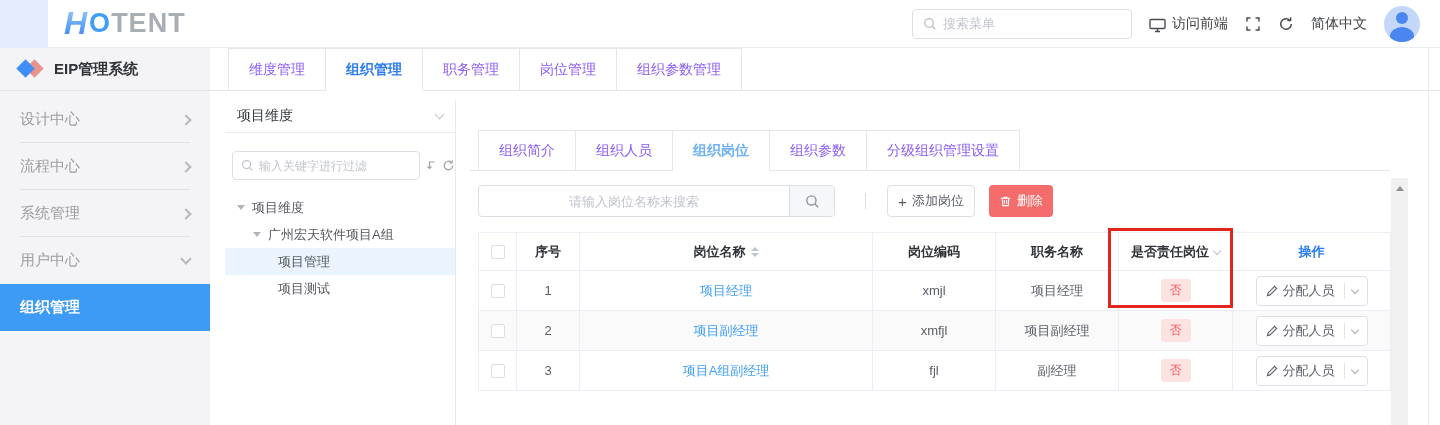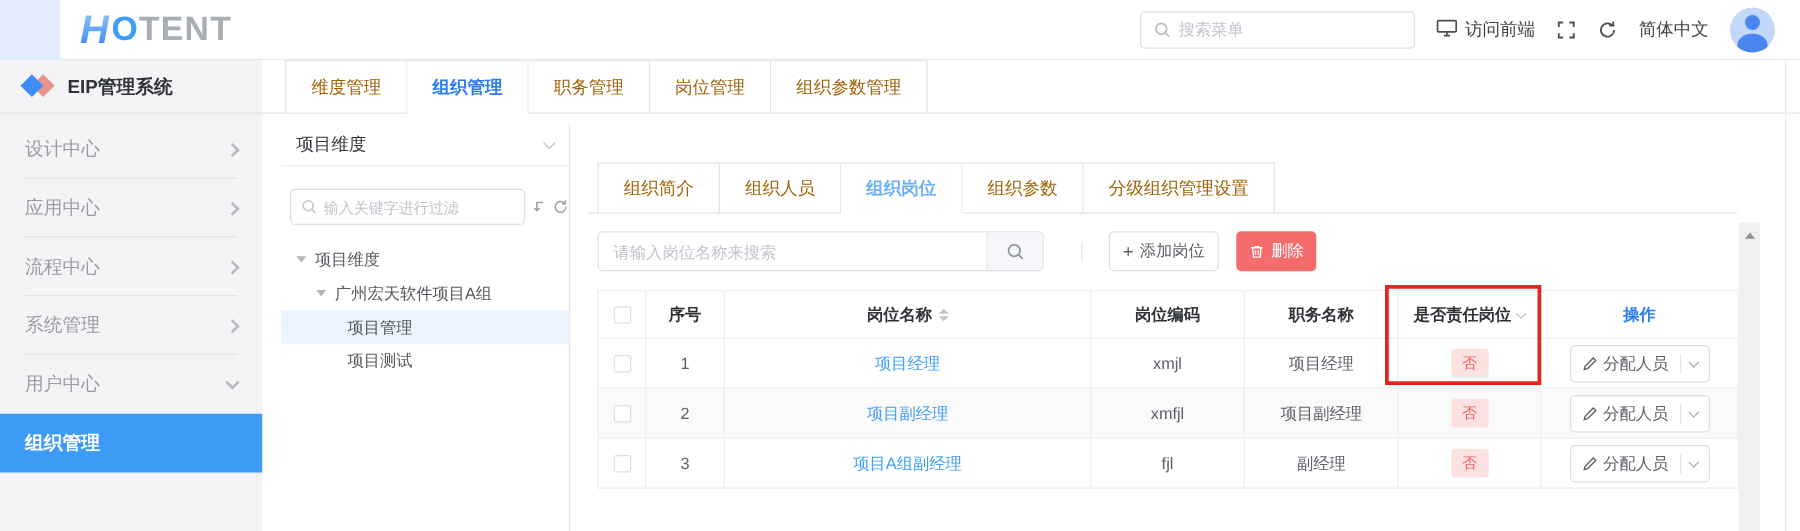--- a/index.html
+++ b/index.html
@@ -17,21 +17,21 @@
   .logo { margin-left:16px; font-weight:bold; font-size:27px; letter-spacing:1px; display:flex; align-items:center; }
   .logo-h { font-style:italic; font-size:32px; background:linear-gradient(180deg,#9fd0fb,#2f7df2);
     -webkit-background-clip:text; background-clip:text; color:transparent; margin-right:1px; }
   .logo-o { color:#3e9df7; }
   .logo-rest { color:#a9aeb5; }
   .top-right { margin-left:auto; display:flex; align-items:center; gap:17px; padding-right:20px; }
   .top-search { width:220px; height:30px; border:1px solid #dcdfe6; border-radius:4px;
     display:flex; align-items:center; padding:0 10px; gap:6px; }
   .top-search input { border:none; outline:none; flex:1; font-size:13px; color:#333; font-family:inherit; }
   .top-search input::placeholder { color:#c0c4cc; }
-  .top-action { display:flex; align-items:flex-start; gap:6px; font-size:14px; color:#3f4245; cursor:pointer; }
+  .top-action { display:flex; align-items:flex-end; gap:6px; font-size:14px; color:#3f4245; cursor:pointer; }
   .icon-btn { display:flex; cursor:pointer; }
   .lang { font-size:14px; color:#3f4245; cursor:pointer; }
   .avatar { width:36px; height:36px; border-radius:50%; background:#c3d8f8; position:relative; overflow:hidden; cursor:pointer; }
   .avatar .head { position:absolute; top:6px; left:12px; width:12px; height:12px; border-radius:50%; background:#4a86f0; }
   .avatar .bodyshape { position:absolute; top:21px; left:6px; width:24px; height:18px; border-radius:50% 50% 0 0; background:#4a86f0; }
 
   
   .appbody { position:absolute; top:48px; left:0; right:0; bottom:0; }
 
   
@@ -51,21 +51,21 @@
   .chev { width:8px; height:8px; border-right:2px solid #b6b9bf; border-bottom:2px solid #b6b9bf; display:inline-block; }
   .chev-right { transform:rotate(-45deg); }
   .chev-down { transform:rotate(45deg); margin-top:-4px; }
   .side-item.active { background:#3d9af5; color:#fff; font-weight:bold; }
   .side-item.plain { color:#4a4d52; }
 
   
   .main { position:absolute; left:210px; top:0; right:0; bottom:0; background:#fff; }
   .main-tabs { height:43px; border-bottom:1px solid #e4e6ea; display:flex; padding-left:18px; }
   .ctab { display:flex; align-items:center; padding:0 20px; height:43px; background:#fff;
-    border:1px solid #e4e6ea; border-left:none; font-size:14px; color:#a16207; cursor:pointer; }
+    border:1px solid #e4e6ea; border-left:none; font-size:14px; color:#8b5cf6; cursor:pointer; }
   .ctab.first { border-left:1px solid #e4e6ea; }
   .ctab.active-dark { color:#2a7cf0; border-bottom-color:#fff; font-weight:bold; }
   .ctab.active-light { color:#6cb1f7; border-bottom-color:#fff; font-weight:bold; }
 
   .content { position:absolute; top:43px; left:0; right:0; bottom:0; }
 
   
   .tree-panel { position:absolute; left:15px; top:9px; width:231px; bottom:0; border-right:1px solid #e8e8e8; }
   .dim-select { height:33px; display:flex; align-items:center; padding:0 12px; font-size:14px;
     color:#33373d; border-bottom:1px solid #ebebeb; cursor:pointer; }
@@ -84,21 +84,21 @@
   .lvl1 { padding-left:12px; } .lvl2 { padding-left:28px; } .lvl3 { padding-left:53px; } .lvl2leaf { padding-left:33px; }
   .tnode.selected { background:#e9f4fe; }
 
   
   .detail { position:absolute; left:260px; top:0; width:920px; bottom:4px; }
   .detail-tabs { margin-top:39px; height:41px; border-bottom:1px solid #e4e6ea; display:flex; padding-left:8px; }
   .detail-tabs .ctab { height:41px; }
   .toolbar { position:absolute; top:94px; left:8px; height:32px; display:flex; align-items:center; }
   .search-group { width:357px; height:32px; border:1px solid #dcdfe6; border-radius:4px; display:flex; }
   .search-group input { flex:1; border:none; outline:none; padding:0 12px; font-size:13px; color:#333;
-    background:transparent; font-family:inherit; }
+    background:transparent; font-family:inherit;text-align:center; }
   .search-group input::placeholder { color:#c0c4cc; }
   .search-btn { width:45px; background:#f5f7fa; border-left:1px solid #dcdfe6; display:flex;
     align-items:center; justify-content:center; border-radius:0 3px 3px 0; cursor:pointer; }
   .tool-sep { width:1px; height:16px; background:#dcdfe6; margin-left:30px; }
   .btn-add { margin-left:21px; width:88px; height:32px; border:1px solid #dcdfe6; border-radius:4px;
     background:#fff; display:flex; align-items:center; justify-content:center; gap:5px; font-size:13px;
     color:#5a5e66; cursor:pointer; }
   .btn-add .plus { font-size:15px; color:#5a5e66; line-height:1; }
   .btn-delete { margin-left:14px; width:64px; height:32px; background:#f56c6c; border:none; border-radius:4px;
     color:#fff; display:flex; align-items:center; justify-content:center; gap:5px; font-size:13px; cursor:pointer; }
@@ -200,24 +200,20 @@
       <div class="sidebar-header">
         <span class="diamond-wrap">
           <span class="d-salmon"></span>
             <span class="d-blue"></span>
         </span>
         <span class="side-title">EIP管理系统</span>
       </div>
       <nav class="side-items">
         <div class="side-item has-divider">
           <span class="label">设计中心</span>
-          <span class="chev chev-right"></span>
-        </div>
-        <div class="side-item has-divider">
-          <span class="label">应用中心</span>
           <span class="chev chev-right"></span>
         </div>
         <div class="side-item has-divider">
           <span class="label">流程中心</span>
           <span class="chev chev-right"></span>
         </div>
         <div class="side-item has-divider">
           <span class="label">系统管理</span>
           <span class="chev chev-right"></span>
         </div>

